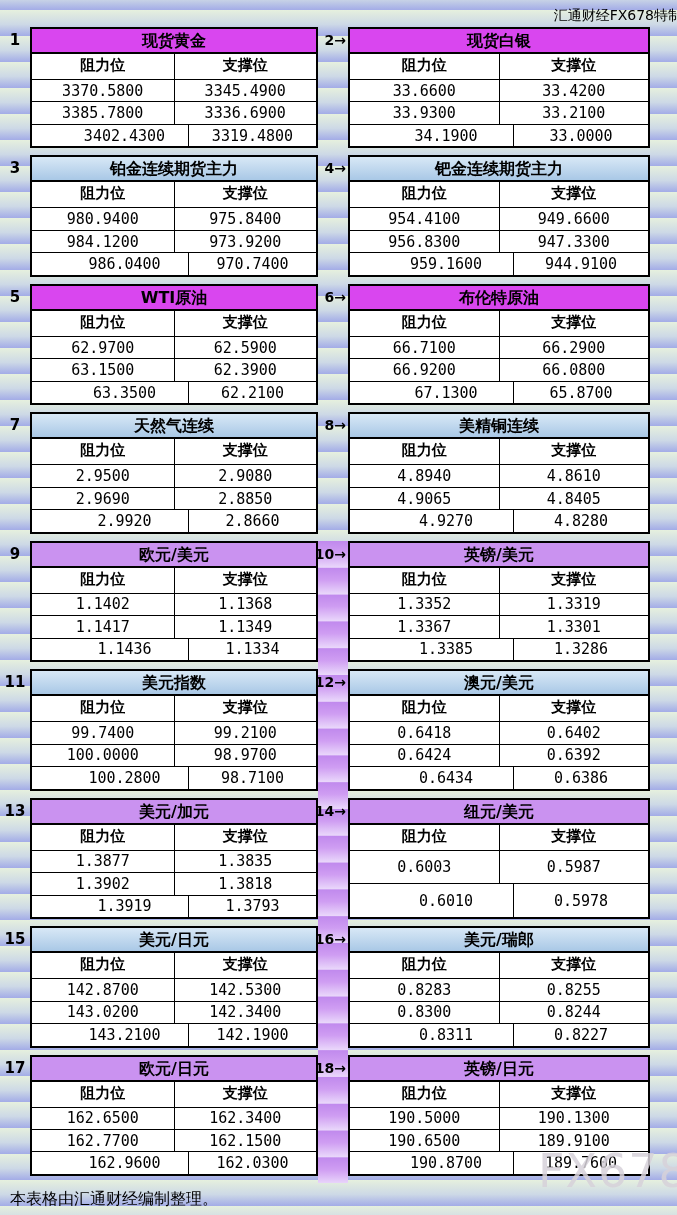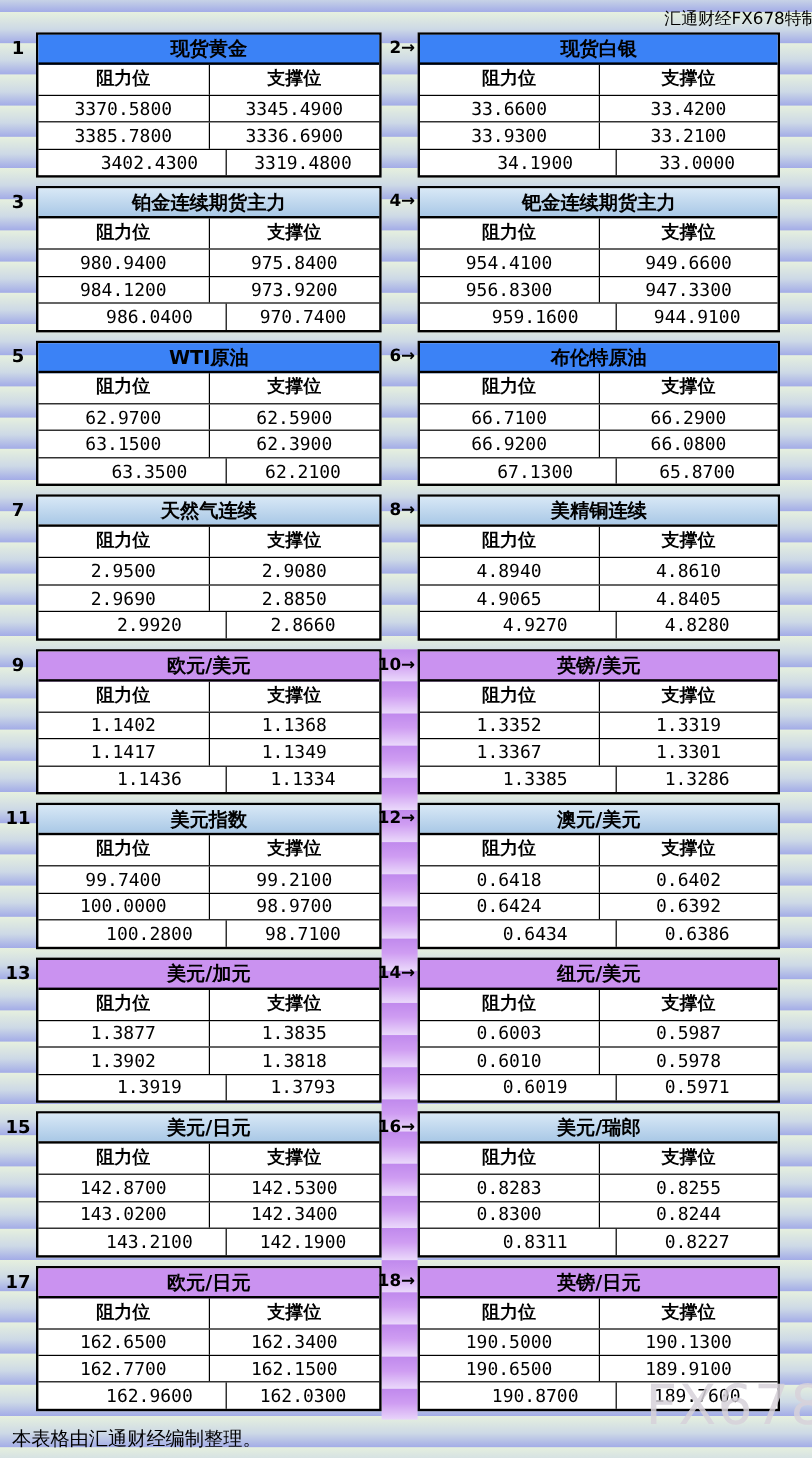--- a/index.html
+++ b/index.html
@@ -16,21 +16,21 @@
   }
   .top-caption{position:absolute;top:7px;right:27px;font-size:14px;}
   .blocks{position:absolute;left:0;top:27px;width:677px;height:1156px;display:flex;flex-direction:column;}
   .block{flex:1 1 0;position:relative;}
   .num-left{position:absolute;left:0;top:1px;width:30px;height:24px;line-height:24px;text-align:center;font-weight:bold;font-size:15px;}
   .num-mid{position:absolute;left:314px;top:1px;width:32px;height:24px;line-height:24px;text-align:right;font-weight:bold;font-size:14px;}
   .sec{position:absolute;top:0;height:calc(100% - 7px);border:2px solid #000;background:#fff;display:flex;flex-direction:column;box-sizing:border-box;}
   .sec.left{left:30px;width:288px;}
   .sec.right{left:348px;width:302px;}
   .sec-title{height:23px;line-height:23px;text-align:center;font-weight:bold;font-size:16px;border-bottom:2px solid #000;}
-  .sec-title.yellow{background:#3b82f6;}
+  .sec-title.yellow{background:#d946ef;}
   .sec-title.blue{background:linear-gradient(to bottom,#d8e8f6,#a9c8e6);}
   .sec-title.purple{background:#ca92f0;}
   .sec-head{display:flex;height:25px;border-bottom:1px solid #000;font-weight:bold;font-size:15px;}
   .sec-head .hcell{flex:1;text-align:center;line-height:25px;font-family:Liberation Mono, monospace;}
   .hcell.first{border-right:1px solid #000;}
   .sec-row{display:flex;flex:1 1 0;border-bottom:1px solid #000;font-size:15px;font-family:"DejaVu Sans Mono","DejaVu Sans",monospace;}
   .sec-row:last-child{border-bottom:none;margin-left:29px;}
   .sec-row .cell{flex:1;display:flex;align-items:center;justify-content:center;}
   .cell.first{border-right:1px solid #000;}
   .footer-note{position:absolute;left:10px;top:1189px;font-size:16px;}
@@ -334,24 +334,20 @@
         <div class="hcell">支撑位</div>
       </div>
       <div class="sec-row">
         <div class="cell first">0.6003</div>
         <div class="cell">0.5987</div>
       </div>
       <div class="sec-row">
         <div class="cell first">0.6010</div>
         <div class="cell">0.5978</div>
       </div>
-      <div class="sec-row">
-        <div class="cell first">0.6019</div>
-        <div class="cell">0.5971</div>
-      </div>
     </div>
   </div>
 
   <div class="block">
     <div class="num-left">15</div>
     <div class="sec left">
       <div class="sec-title blue">美元/日元</div>
       <div class="sec-head">
         <div class="hcell first">阻力位</div>
         <div class="hcell">支撑位</div>

